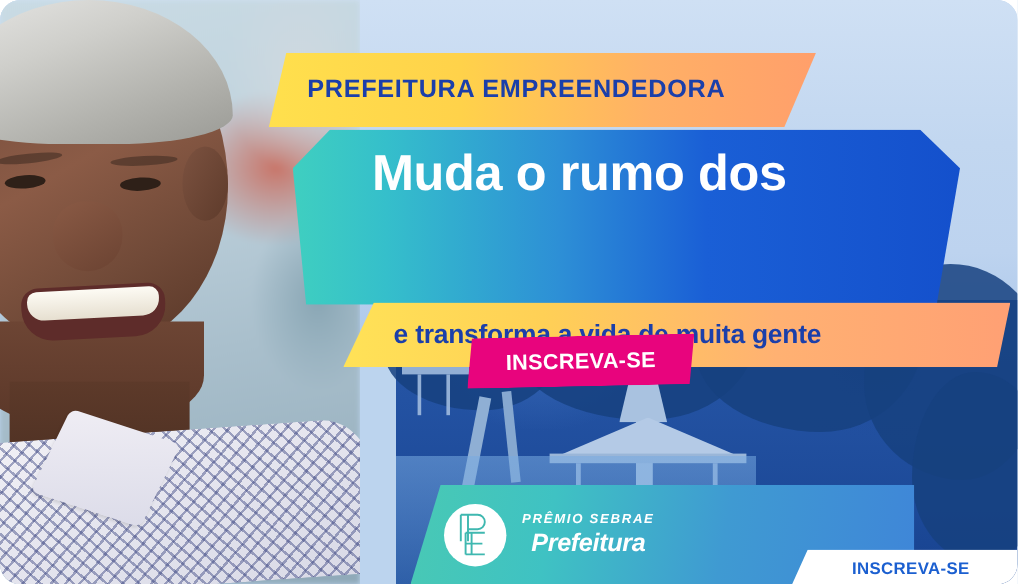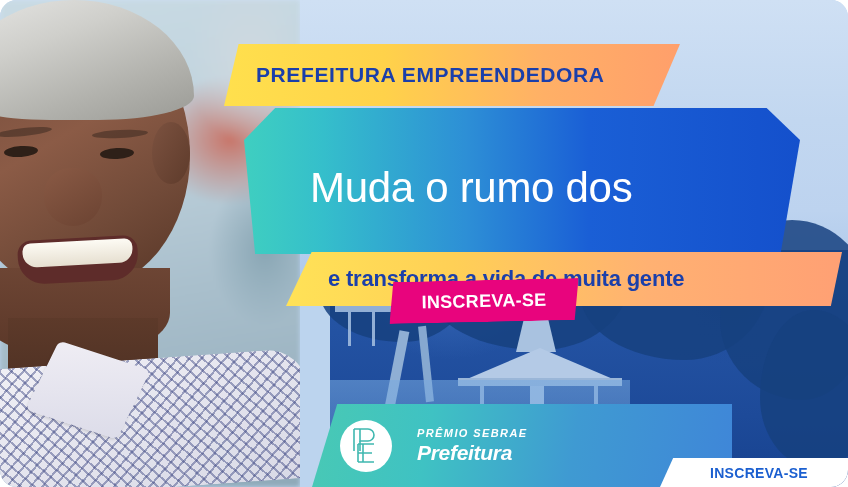--- a/index.html
+++ b/index.html
@@ -136,22 +136,22 @@
     color:#1b3faa; font-weight:700; font-size:21px; letter-spacing:.6px;
   }
 
   .band-headline{
     left:244px; top:108px; width:556px; height:146px;
     background:linear-gradient(90deg,#3fcfc0 0%,#35bfcb 14%,#2d8fd6 40%,#1a5fd6 62%,#1450cc 100%);
     clip-path:polygon(5.6% 0, 94% 0, 100% 22%, 96.5% 100%, 2% 100%, 0 22%);
     padding:12px 0 0 66px;
   }
   .band-headline .hl{
-    color:#ffffff; font-weight:400; font-size:42px; line-height:1.14;
-    letter-spacing:-.3px; white-space:nowrap;margin-top:44px;
+    color:#ffffff; font-weight:700; font-size:42px; line-height:1.14;
+    letter-spacing:-.3px; white-space:nowrap;
   }
 
   .band-sub{
     left:286px; top:252px; width:556px; height:54px;
     background:linear-gradient(90deg,#ffe257 0%,#ffd056 30%,#ffb172 65%,#ffa074 100%);
     clip-path:polygon(4.6% 0, 100% 0, 98% 100%, 0 100%);
     display:flex; align-items:center;
   }
   .band-sub .txt{
     margin-left:42px;
@@ -164,39 +164,39 @@
     clip-path:polygon(2.5% 0, 100% 0, 97.5% 100%, 0 100%);
     display:flex; align-items:center; justify-content:center;
     transform:rotate(-1.2deg);
   }
   .cta-pink .txt{
     color:#fff; font-weight:700; font-size:18px; letter-spacing:.3px;
   }
 
   
   .logo-band{
-    left:312px; top:404px; width:420px; height:83px;
+    left:342px; top:404px; width:420px; height:83px;
     background:linear-gradient(100deg,#49c9b4 0%,#3fc2c3 28%,#3f9ad2 62%,#3f86d8 100%);
     clip-path:polygon(6% 0, 100% 0, 100% 100%, 0 100%);
-    display:flex; align-items:center; padding-left:28px;gap:12px;
+    display:flex; align-items:center; padding-left:28px;
   }
   .pe-circle{
     width:52px; height:52px; border-radius:50%;
     background:#ffffff; position:relative; flex:0 0 auto;
     display:flex; align-items:center; justify-content:center;
   }
   .pe-circle svg{ display:block; }
   .logo-txt{ margin-left:13px; color:#fff; }
   .logo-txt .l1{
     font-size:11px; font-weight:700; font-style:italic;
     letter-spacing:1.4px; line-height:1;
   }
   .logo-txt .l2{
     font-size:21px; font-weight:700; font-style:italic;
-    line-height:1.03; letter-spacing:-.3px; margin-top:3px;
+    line-height:1.03; letter-spacing:-.3px; margin-top:3px;text-align:center;
   }
   .logo-txt .l3{
     font-size:21px; font-weight:700; font-style:italic;
     line-height:1.03; letter-spacing:-.3px;
   }
 
   .cta-white{
     left:660px; top:458px; width:188px; height:29px;
     background:#ffffff;
     clip-path:polygon(7% 0, 100% 0, 100% 100%, 0 100%);

